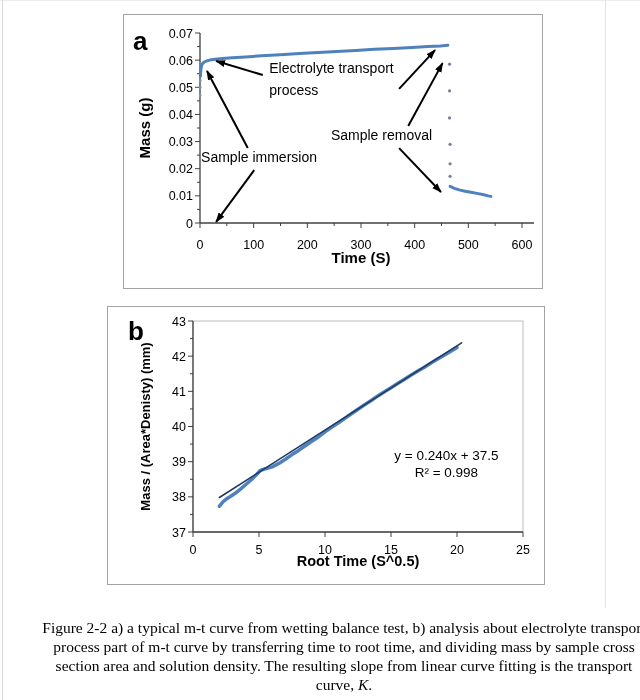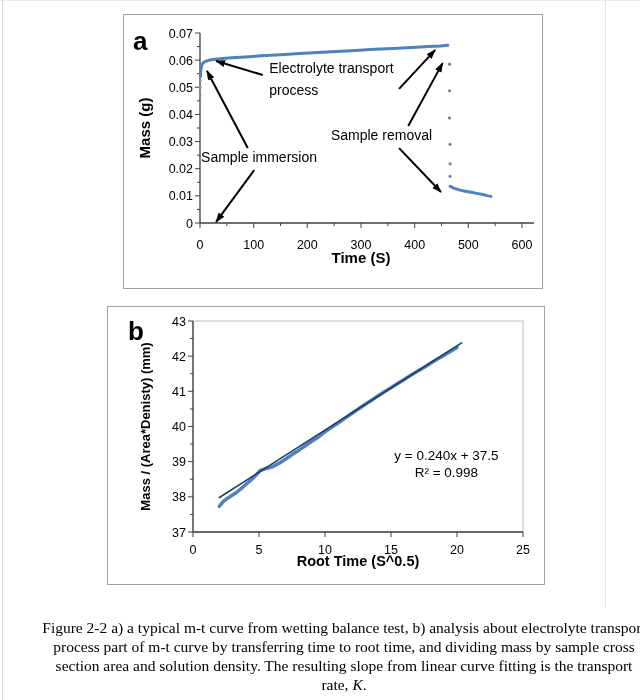--- a/index.html
+++ b/index.html
@@ -183,15 +183,15 @@
           <text x="338.44" y="169.90833333333342" text-anchor="middle" font-size="13.5">R² = 0.998</text>
         </g>
       </svg>
     <div class="panel-letter">b</div>
   </div>
 
   <div class="caption">
     <div class="cap-line">Figure 2-2 a) a typical m-t curve from wetting balance test, b) analysis about electrolyte transport</div>
     <div class="cap-line">process part of m-t curve by transferring time to root time, and dividing mass by sample cross</div>
     <div class="cap-line">section area and solution density. The resulting slope from linear curve fitting is the transport</div>
-    <div class="cap-line"><span>rate, </span><span class="it">K</span><span>.</span></div>
+    <div class="cap-line"><span>curve, </span><span class="it">K</span><span>.</span></div>
   </div>
 </div>
 
 </body></html>

